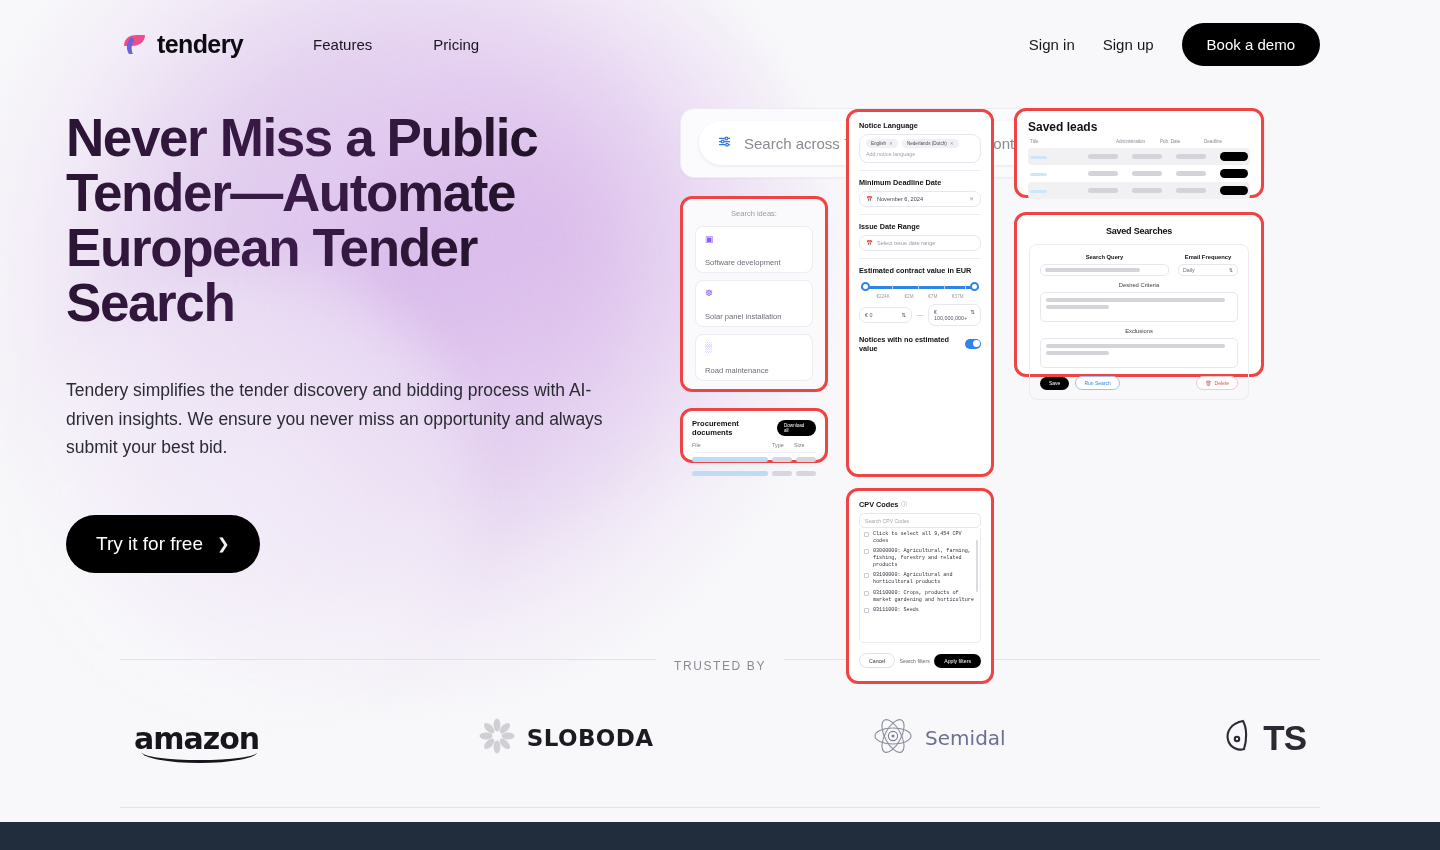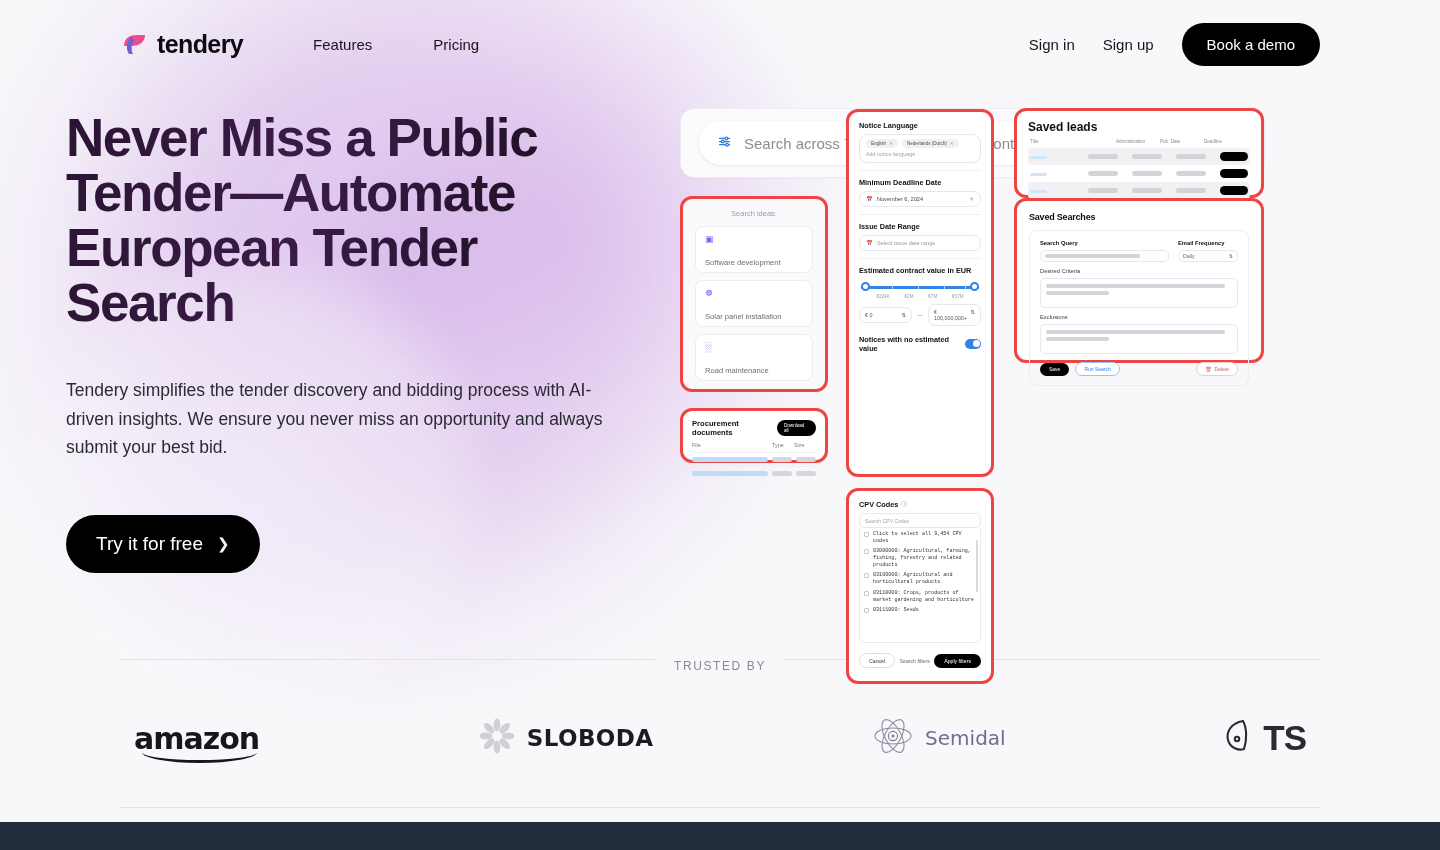--- a/index.html
+++ b/index.html
@@ -183,21 +183,21 @@
   .leads-cols .t { flex:1; } .leads-cols .s { width:44px; }
   .lead-row { display:flex; align-items:center; padding:4px 2px; border-radius:4px; }
   .lead-row.alt { background:#f1f1f4; }
   .lead-row .t { flex:1; }
   .lead-row .s { width:44px; }
   .ln1 { height:4.2px; background:#bfdcf7; border-radius:3px; width:88%; }
   .ln2 { height:3.4px; background:#cfe6fa; border-radius:3px; width:30%; margin-top:2.4px; }
   .cell { height:4.2px; width:30px; border-radius:3px; background:#d3d3da; }
   .lead-btn { background:#000; border-radius:999px; width:28px; height:9px; }
 
-  .mock-saved { left:334px; top:88px; width:250px; height:165px; padding:11px 12px; }
+  .mock-saved { left:334px; top:102px; width:250px; height:165px; padding:11px 12px;text-align:center; }
   .saved-title { font-size:9px; font-weight:800; color:#0d0d12; margin-bottom:8px; letter-spacing:-0.2px; }
   .saved-inner { border:1px solid #ececf1; border-radius:8px; padding:9px 10px; }
   .sv-row { display:flex; gap:9px; }
   .sv-lb { font-size:5.8px; font-weight:700; color:#111; margin-bottom:4px; }
   .sv-field { border:1px solid #e7e7ee; border-radius:5px; height:12px; display:flex; align-items:center; padding:0 4px; }
   .sv-field .fillbar { height:4px; border-radius:3px; background:#d3d3da; width:80%; }
   .sv-select { border:1px solid #e7e7ee; border-radius:5px; height:12px; width:60px; display:flex; align-items:center; justify-content:space-between; padding:0 4px; font-size:5.2px; color:#6b6b76; }
   .sv-area { border:1px solid #e7e7ee; border-radius:5px; height:30px; padding:5px 5px; }
   .sv-area .b1 { height:4px; border-radius:3px; background:#d3d3da; width:96%; }
   .sv-area .b2 { height:4px; border-radius:3px; background:#d3d3da; width:34%; margin-top:3px; }

